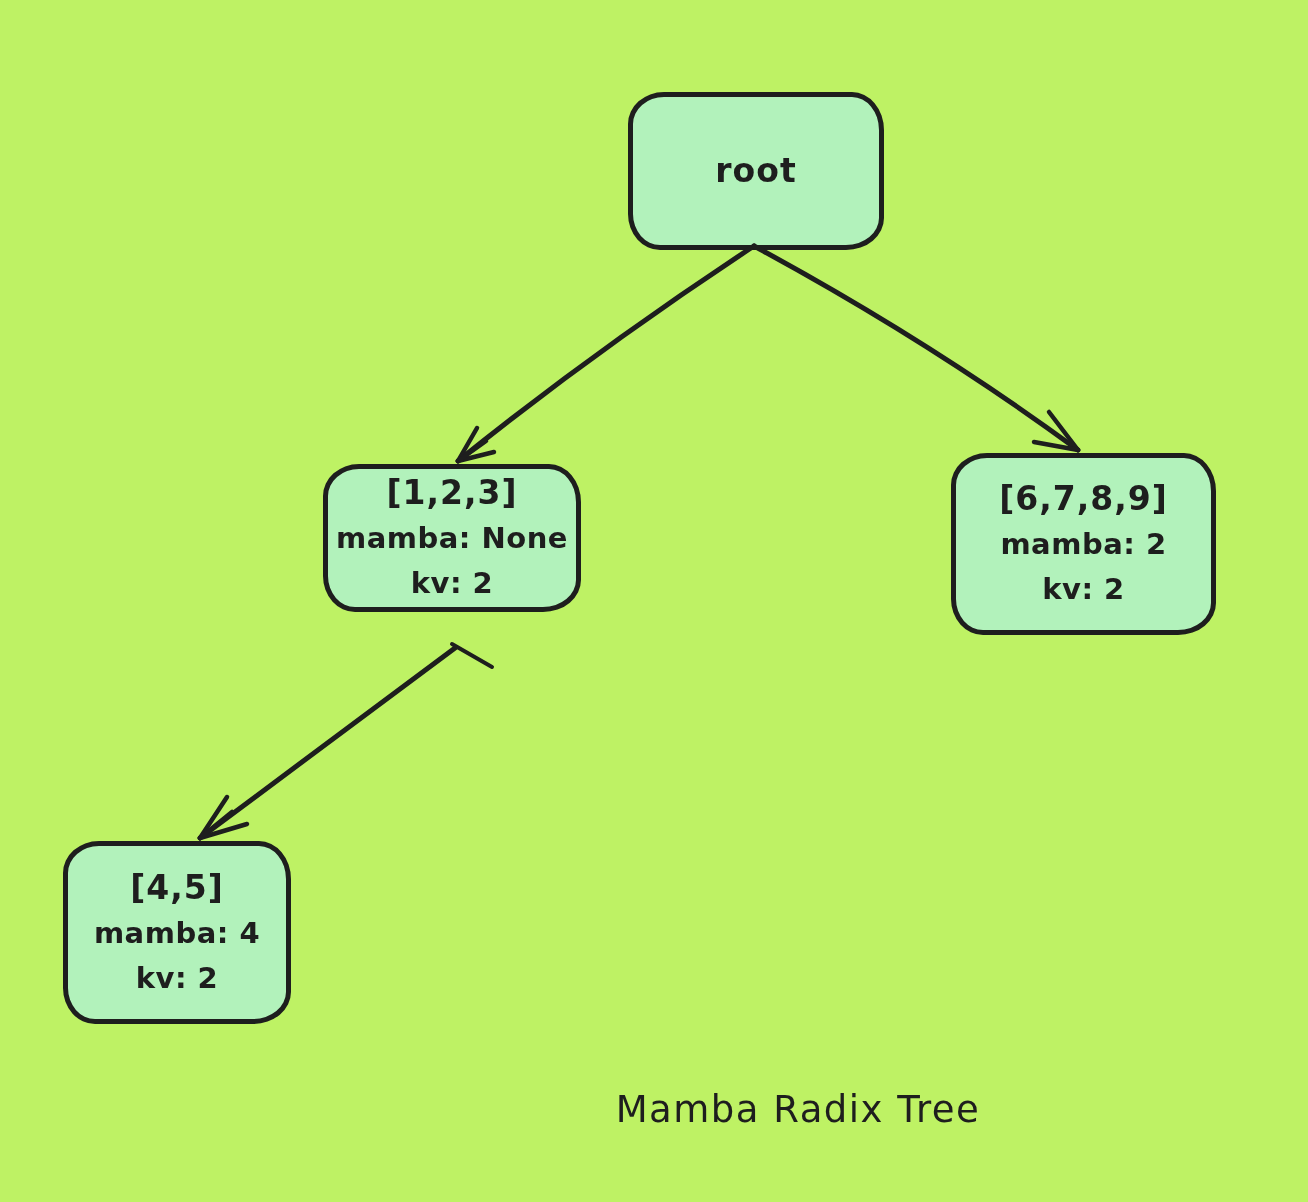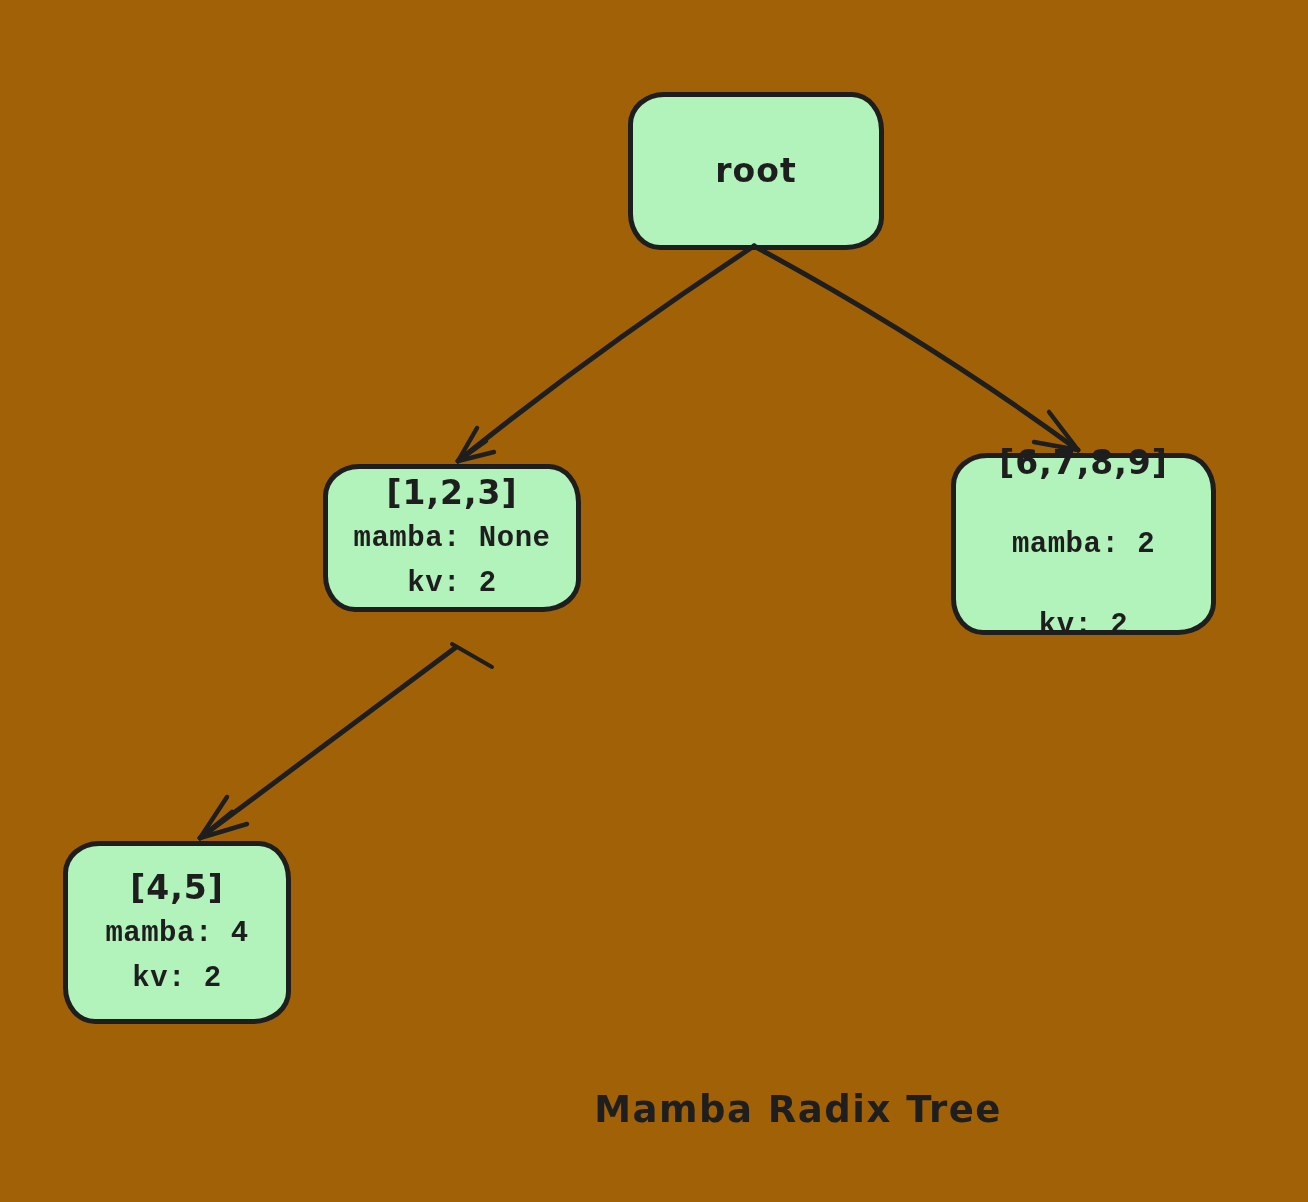--- a/index.html
+++ b/index.html
@@ -4,21 +4,21 @@
 <style>
   html, body {
     margin: 0;
     padding: 0;
     background: #ffffff;
   }
   .canvas {
     position: relative;
     width: 1308px;
     height: 1202px;
-    background: #a16207;
+    background: #bef264;
     font-family: "DejaVu Sans", sans-serif;
     color: #1e1e1e;
     overflow: hidden;
   }
   .edges-layer {
     position: absolute;
     left: 0;
     top: 0;
     width: 1308px;
     height: 1202px;
@@ -54,33 +54,32 @@
   }
   .node .line-lg {
     font-size: 33px;
     line-height: 46px;
     letter-spacing: 1px;
   }
   .node .line-sm {
     font-size: 29px;
     line-height: 45px;
     letter-spacing: 0.5px;
-    font-family: Liberation Mono, monospace;
   }
   .node-root   { left: 628px; top:  92px; width: 256px; height: 158px; }
   .node-123    { left: 323px; top: 464px; width: 258px; height: 148px; }
-  .node-6789   { left: 951px; top: 453px; width: 265px; height: 182px; gap: 36px; }
+  .node-6789   { left: 951px; top: 453px; width: 265px; height: 182px; }
   .node-45     { left:  63px; top: 841px; width: 228px; height: 183px; }
   .caption {
     position: absolute;
     left: 798px;
     top: 1088px;
     transform: translateX(-50%);
     font-size: 37px;
-    font-weight: bold;
+    font-weight: normal;
     letter-spacing: 1.5px;
     white-space: nowrap;
     z-index: 1;
   }
 </style>
 </head>
 <body>
 
 <div class="canvas">
 

